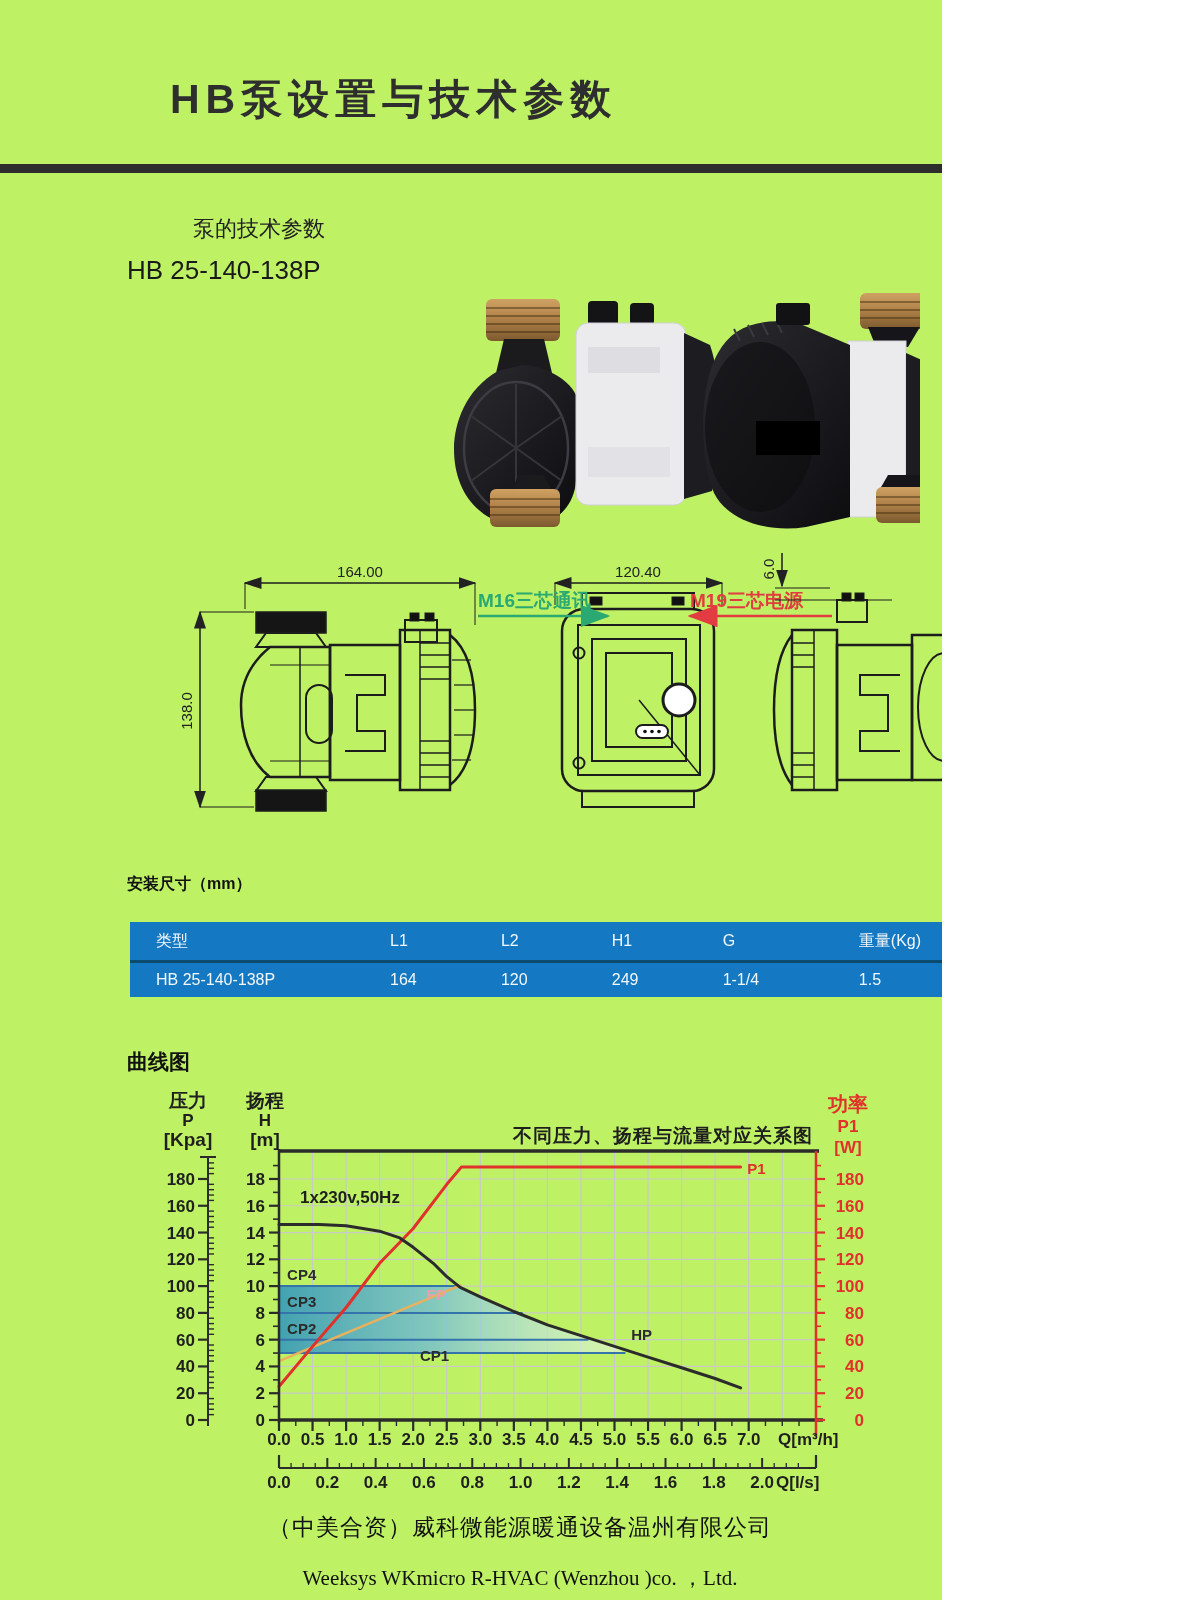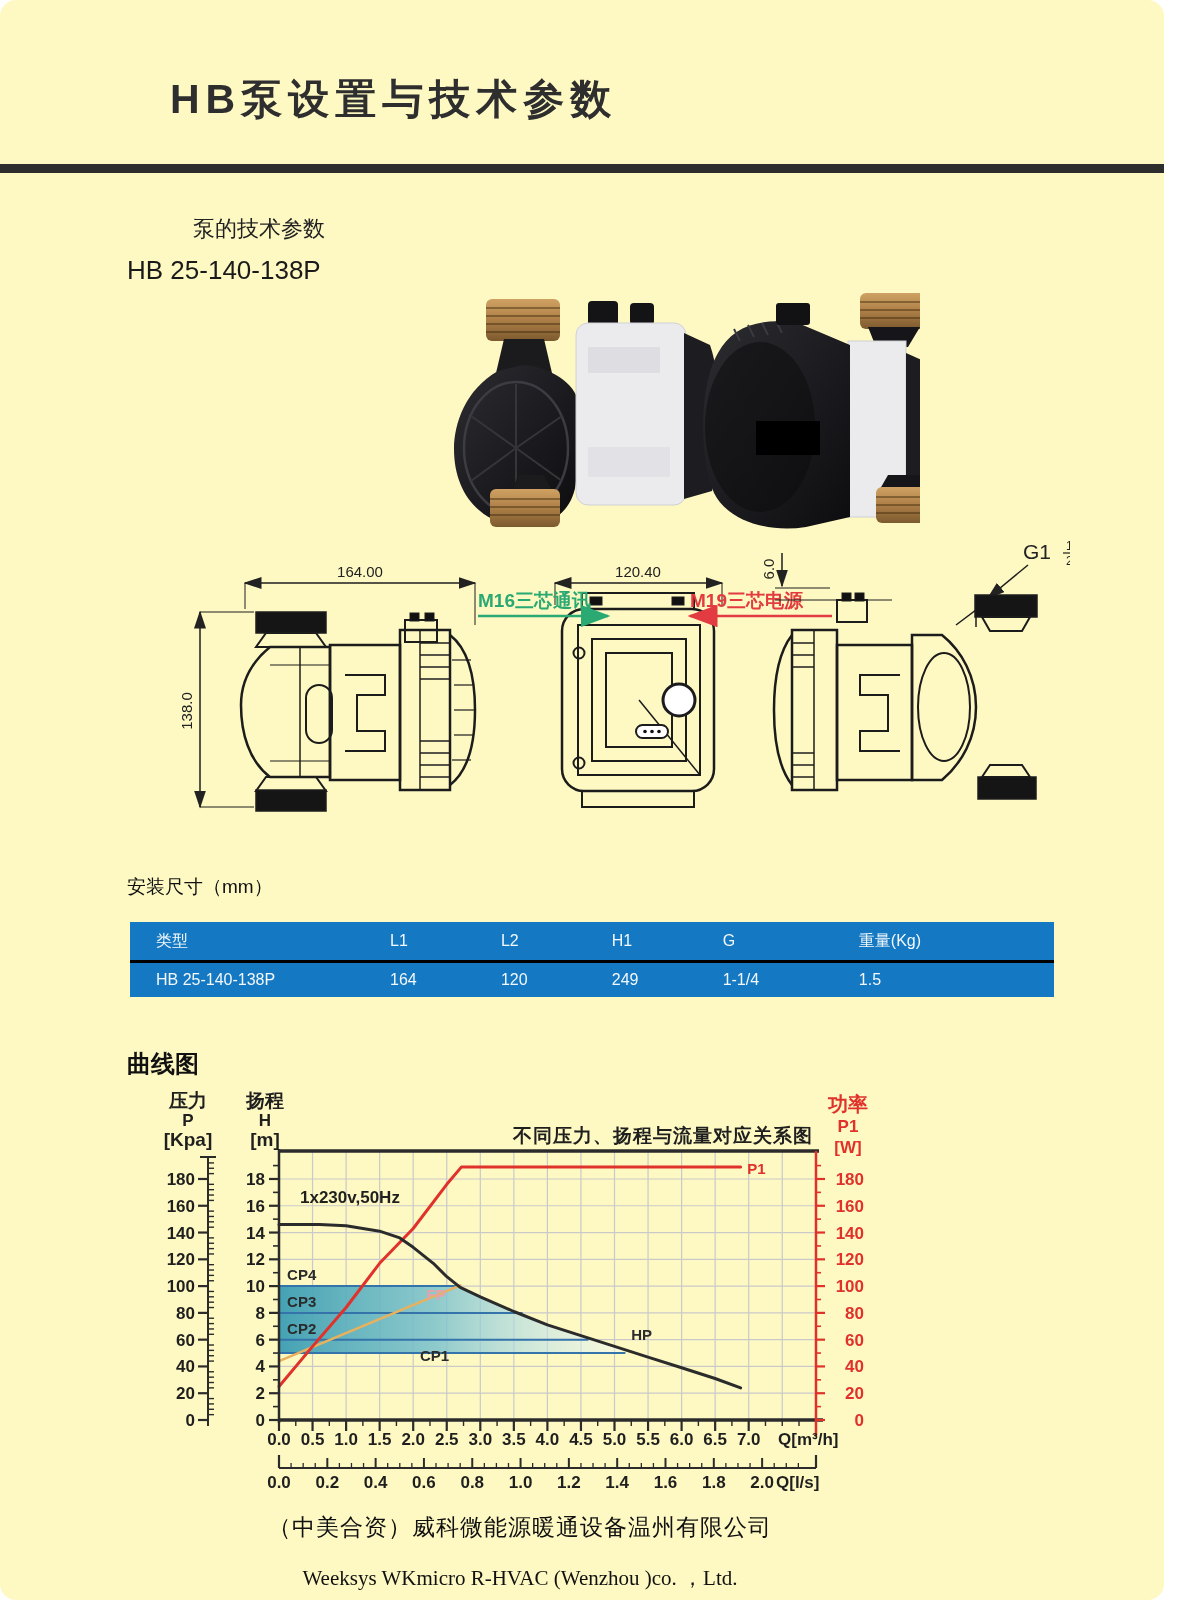--- a/index.html
+++ b/index.html
@@ -1,33 +1,33 @@
 <!DOCTYPE html>
 <html><head>
 <meta charset="utf-8">
 <style>
   html,body{margin:0;padding:0;background:#fff;}
-  .page{position:relative;width:1164px;height:1600px;background:#fef9c3;overflow:hidden;
-        font-family:"Liberation Sans",sans-serif;color:#1c1c1c;border-radius:16px;}
+  .page{position:relative;width:942px;height:1600px;background:#bef264;overflow:hidden;
+        font-family:"Liberation Sans",sans-serif;color:#1c1c1c;}
   .abs{position:absolute;}
   
   .doc-title{left:170px;top:72px;font-size:41px;font-weight:700;letter-spacing:6px;color:#2e2e2e;}
   .logo{left:808px;top:70px;font-size:47px;font-weight:800;letter-spacing:1px;}
   .logo .w{color:#1173b8;} .logo .s{color:#d7282e;}
   .divider{left:0;top:164px;width:1178px;height:9px;background:#2d2d2d;}
   .sec1{left:193px;top:214px;font-size:22px;color:#222;text-align:right;}
   .model{left:127px;top:255px;font-size:26px;color:#1a1a1a;}
   
-  .h-dim{left:127px;top:874px;font-size:19px;font-weight:400;color:#111;}
-  .h-curve{left:127px;top:1048px;font-size:24px;font-weight:700;color:#111;}
+  .h-dim{left:127px;top:874px;font-size:16px;font-weight:700;color:#111;}
+  .h-curve{left:127px;top:1048px;font-size:21px;font-weight:700;color:#111;}
   
   .spec-table{left:130px;top:922px;width:924px;border-collapse:collapse;}
   .spec-table th,.spec-table td{font-weight:400;color:rgba(255,255,255,.95);font-size:16px;
       background:#1478c2;padding:0 8px;text-align:left;}
-  .spec-table th{height:38px;border-bottom:3px solid #000000;margin-top:16px;}
+  .spec-table th{height:38px;border-bottom:3px solid #0c4a6e;margin-top:16px;}
   .spec-table td{height:34px;}
   .spec-table th:first-child,.spec-table td:first-child{text-align:left;padding-left:26px;width:218px;}
   
   .footer{left:60px;top:1512px;width:920px;text-align:center;}
   .footer .f1{font-size:23px;font-weight:500;color:#111;letter-spacing:1px;font-family:"Liberation Sans",sans-serif;}
   .footer .f2{font-size:21px;margin-top:21px;color:#111;font-family:"Liberation Serif",serif;}
   
   svg text{font-family:"Liberation Sans",sans-serif;}
   .dimtxt{font-size:15px;fill:#222;}
   .anno-g{font-size:19px;font-weight:600;fill:#2ba973;}

